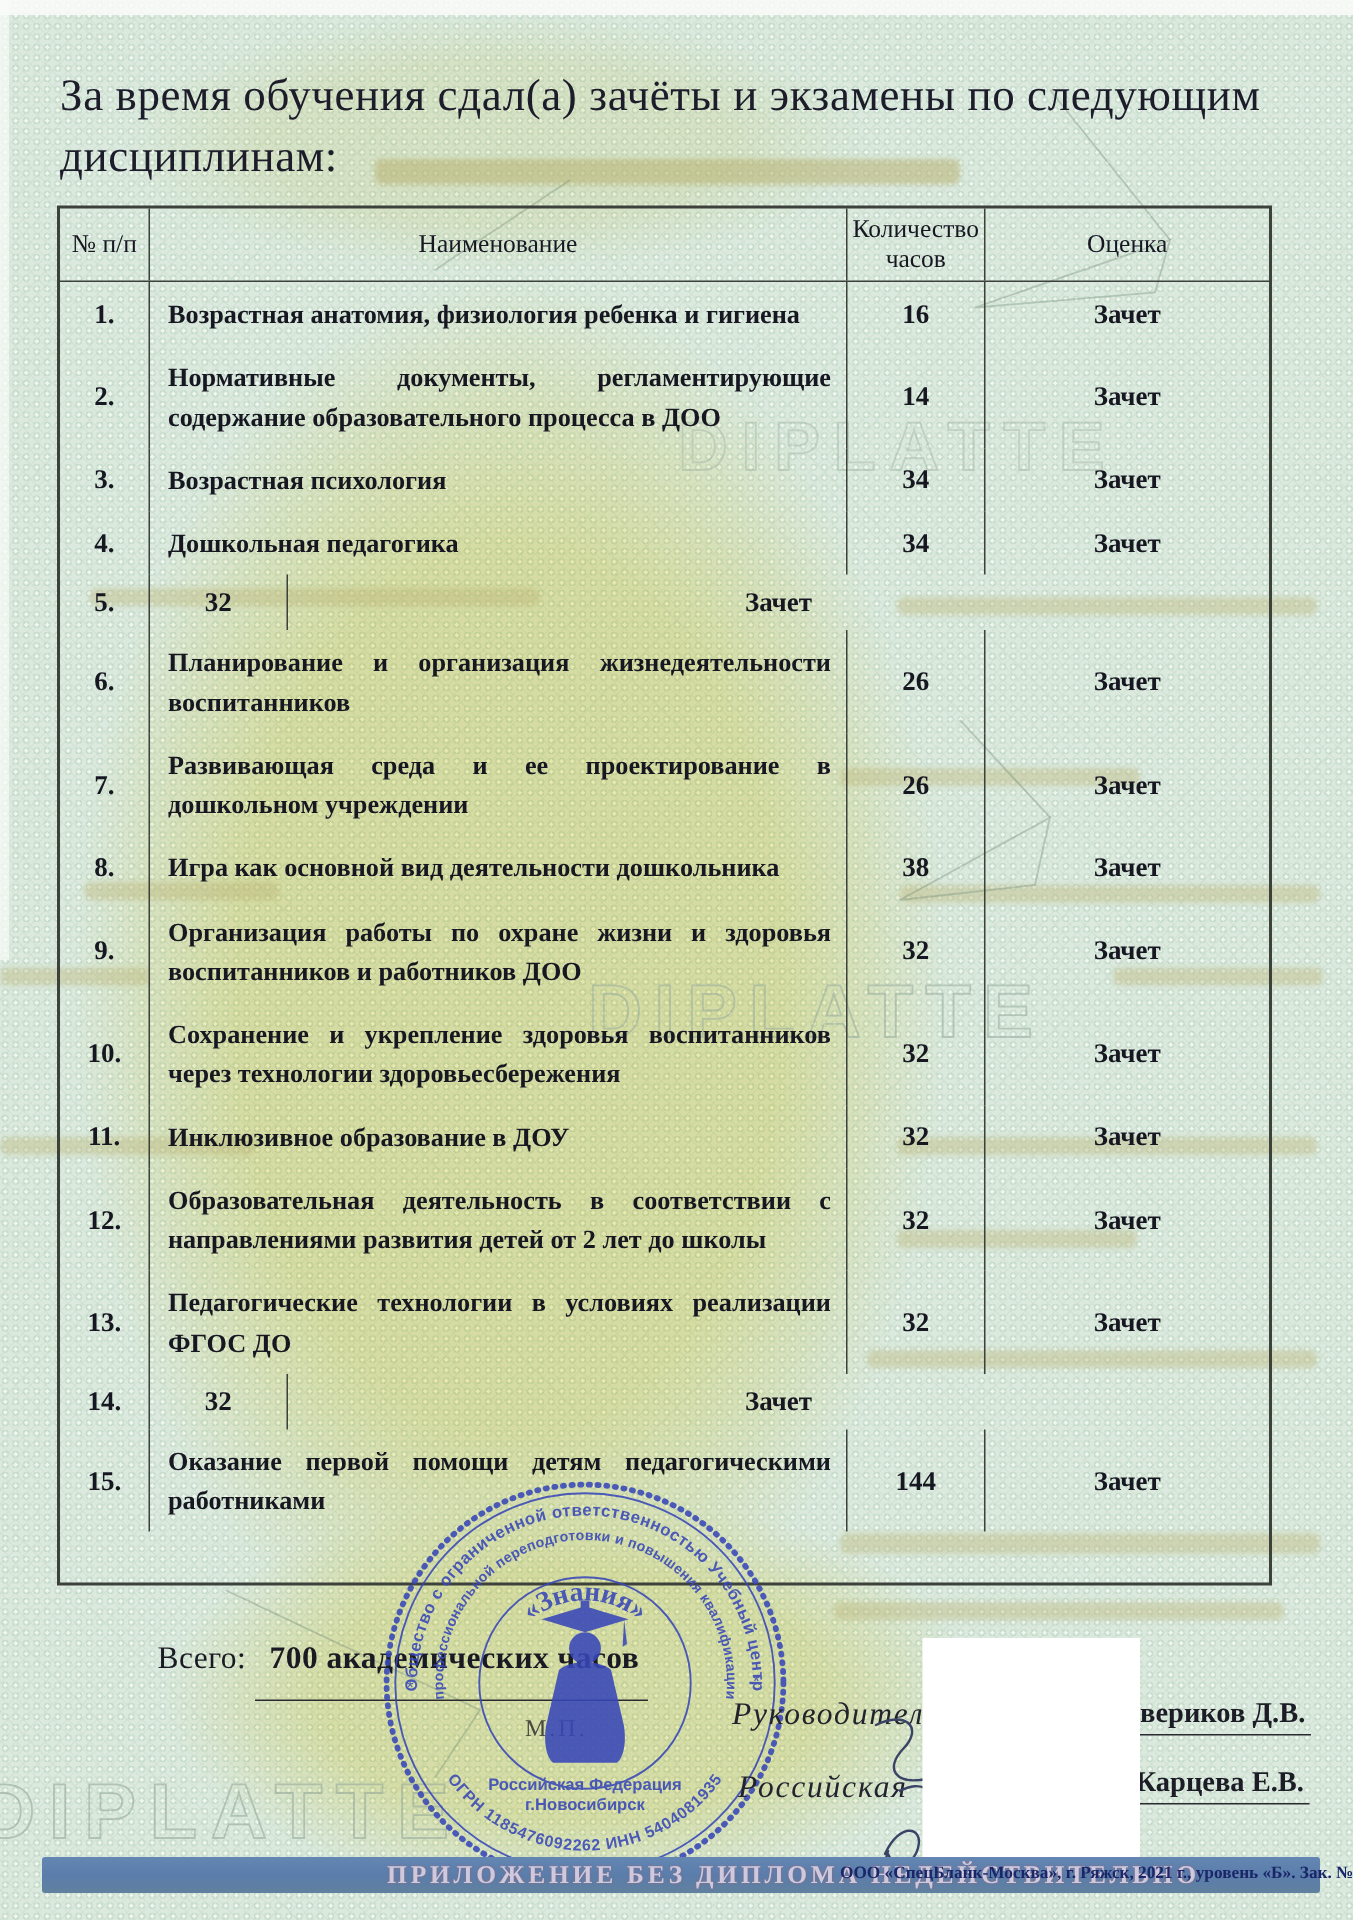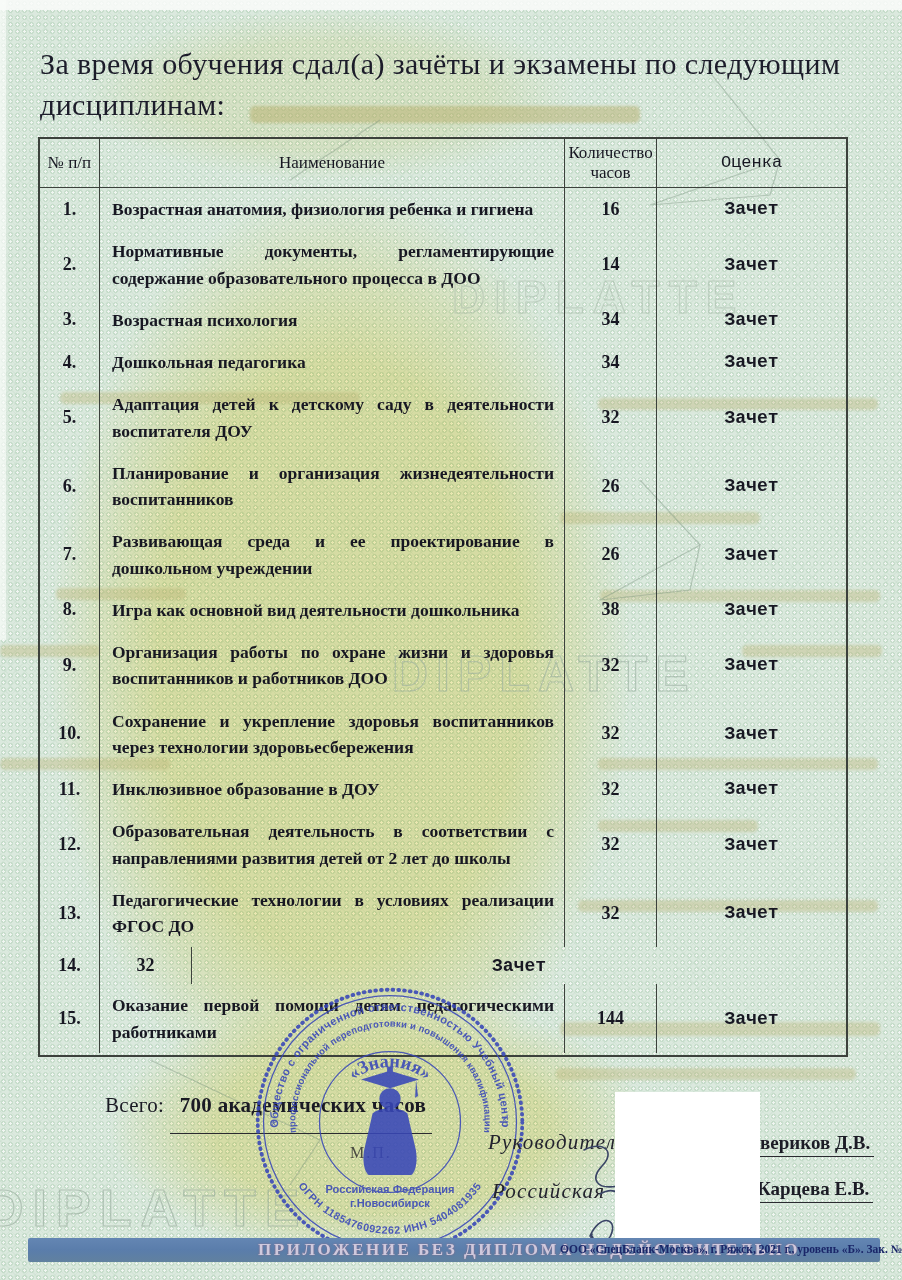--- a/index.html
+++ b/index.html
@@ -57,21 +57,21 @@
   .tbl-header{
     display:flex;border-bottom:1.6px solid #3c413c;height:48px;flex:0 0 48px;
     font-size:17px;
   }
   .tbl-body{display:flex;flex-direction:column;overflow:hidden;flex:1 1 auto;}
   .row{display:flex;}
   .cell{box-sizing:border-box;display:flex;align-items:center;justify-content:center;text-align:center;}
   .c-num{width:60px;flex:0 0 60px;border-right:1.6px solid #3c413c;}
   .c-name{width:465px;flex:0 0 465px;border-right:1.6px solid #3c413c;justify-content:flex-start;text-align:left;padding:0 10px 0 12px;}
   .c-hours{width:92px;flex:0 0 92px;border-right:1.6px solid #3c413c;}
-  .c-grade{flex:1 1 auto;font-family:Liberation Mono, monospace;}
+  .c-grade{flex:1 1 auto;}
   .tbl-header .cell{font-weight:400;line-height:1.15;padding:2px 4px;}
   .row{font-size:17.5px;font-weight:600;}
   .row .cell{padding-top:8px;padding-bottom:8px;}
   .row .c-name{display:block;padding-top:8px;text-align:justify;line-height:1.5;}
   .row .c-num,.row .c-hours,.row .c-grade{font-size:18px;}
 
   .total{
     position:absolute;left:105px;top:1093px;font-size:21px;letter-spacing:0.3px;color:#1a1a24;
   }
   .total .tv{border-bottom:1.6px solid #2a2a30;padding:0 6px 16px 10px;font-weight:600;}
@@ -178,21 +178,20 @@
 
     <div class="row">
       <div class="cell c-num">4.</div>
       <div class="cell c-name">Дошкольная педагогика</div>
       <div class="cell c-hours">34</div>
       <div class="cell c-grade">Зачет</div>
     </div>
 
     <div class="row">
       <div class="cell c-num">5.</div>
-      <div class="cell c-name">Адаптация детей к детскому саду в деятельности воспитателя ДОУ</div>
       <div class="cell c-hours">32</div>
       <div class="cell c-grade">Зачет</div>
     </div>
 
     <div class="row">
       <div class="cell c-num">6.</div>
       <div class="cell c-name">Планирование и организация жизнедеятельности воспитанников</div>
       <div class="cell c-hours">26</div>
       <div class="cell c-grade">Зачет</div>
     </div>

